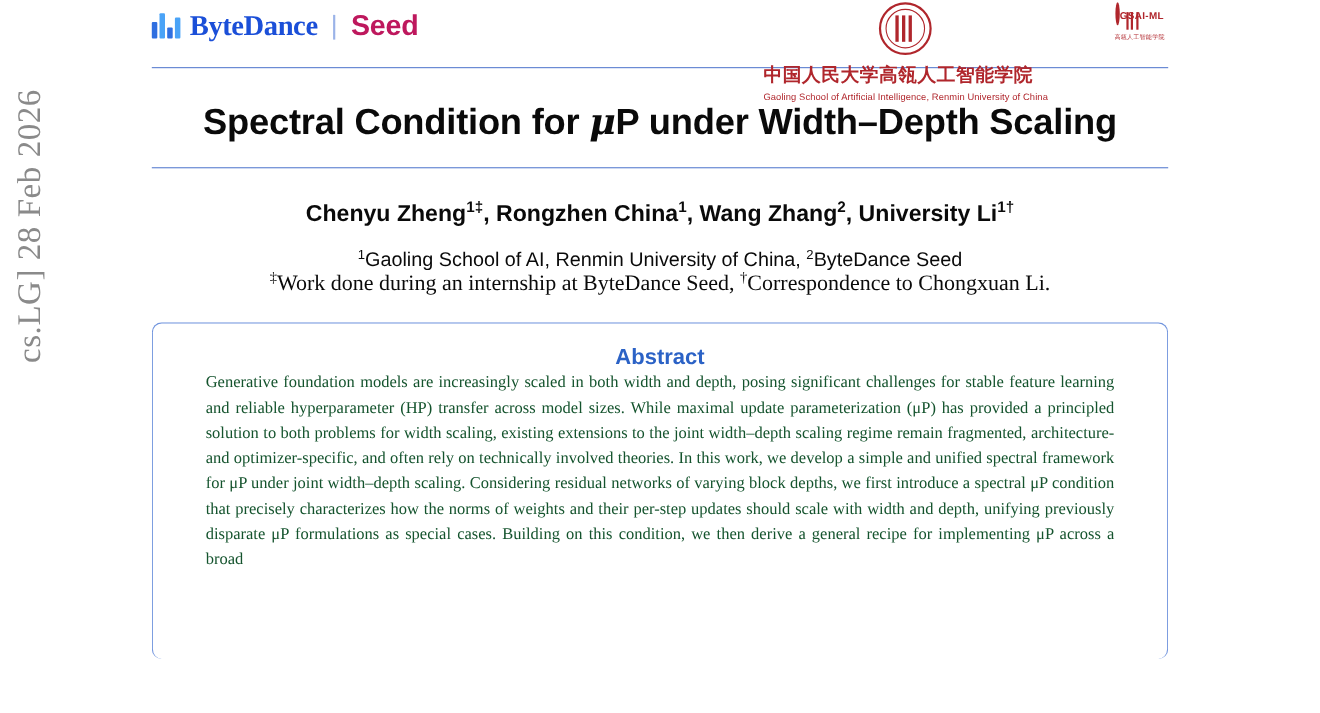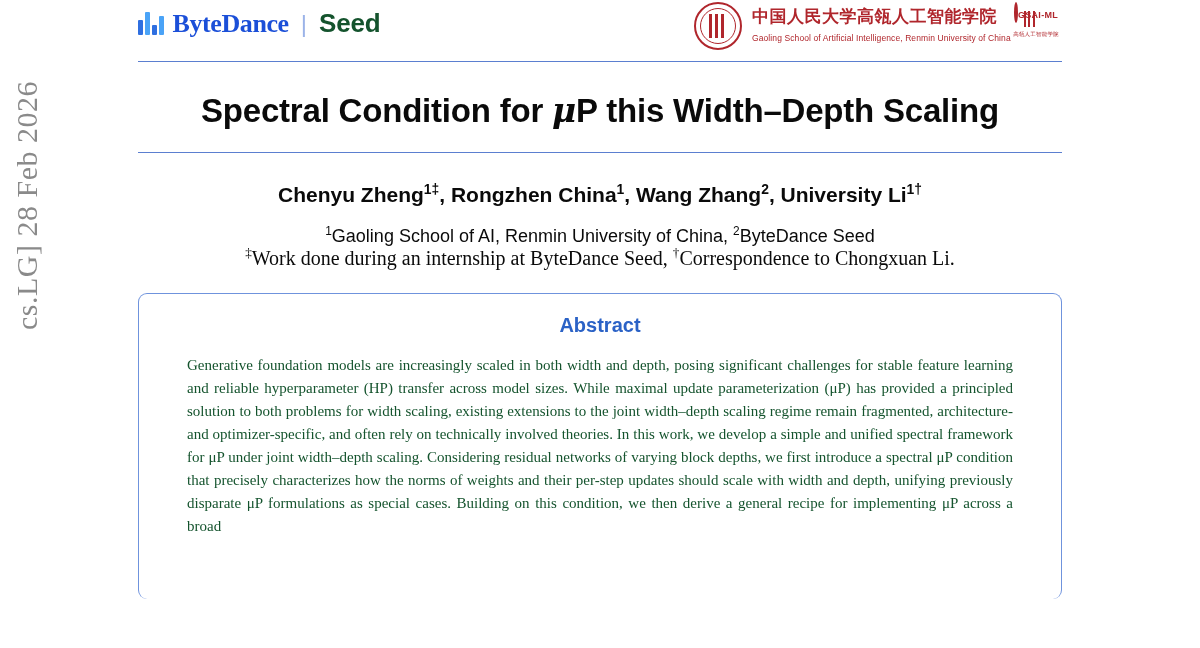--- a/index.html
+++ b/index.html
@@ -81,31 +81,32 @@
   .bd-sep {
     color: #9bb3e8;
     font-size: 24px;
     font-family: "Liberation Sans", sans-serif;
     margin: 0 3px;
   }
   .bd-seed {
     font-family: "Liberation Sans", sans-serif;
     font-weight: bold;
     font-size: 26px;
-    color: #14532d;
+    color: #be185d;
     letter-spacing: -0.2px;
   }
 
   .ruc-logo {
     position: absolute;
     left: 556px;
     top: 2px;
     display: flex;
     align-items: center;
     gap: 10px;
+    flex-direction: column;
   }
   .ruc-seal {
     width: 44px;
     height: 44px;
     border-radius: 50%;
     border: 2.5px solid #b0262c;
     position: relative;
     flex: none;
     background: #fff;
   }
@@ -241,21 +242,20 @@
     padding: 20px 48px 0 48px;
     box-sizing: border-box;
     overflow: hidden;
   }
   .abstract-title {
     font-family: "Liberation Sans", sans-serif;
     font-weight: bold;
     font-size: 20px;
     text-align: center;
     color: #2b62c6;
-    margin-bottom: 17px;
   }
   .abstract-text {
     font-family: "Liberation Serif", serif;
     font-size: 15px;
     line-height: 1.53;
     text-align: justify;
     color: #14532d;
     hyphens: none;
   }
 </style>
@@ -292,21 +292,21 @@
       <span class="gsai-seal"></span>
       <span class="gsai-name">GSAI-ML</span>
       <span class="gsai-sub">高瓴人工智能学院</span>
     </div>
 
   </div>
 
   <div class="rule top"></div>
 
   <h1 class="title">
-    <span>Spectral Condition for </span><span class="mu">μ</span><span>P this Width–Depth Scaling</span>
+    <span>Spectral Condition for </span><span class="mu">μ</span><span>P under Width–Depth Scaling</span>
   </h1>
 
   <div class="rule below-title"></div>
 
   <div class="authors">
     <span><span>Chenyu Zheng</span><sup>1‡</sup><span>, </span></span><span><span>Rongzhen China</span><sup>1</sup><span>, </span></span><span><span>Wang Zhang</span><sup>2</sup><span>, </span></span><span><span>University Li</span><sup>1†</sup></span>
   </div>
 
   <div class="affil">
     <span><sup>1</sup><span>Gaoling School of AI, Renmin University of China</span><span>, </span></span><span><sup>2</sup><span>ByteDance Seed</span></span>

